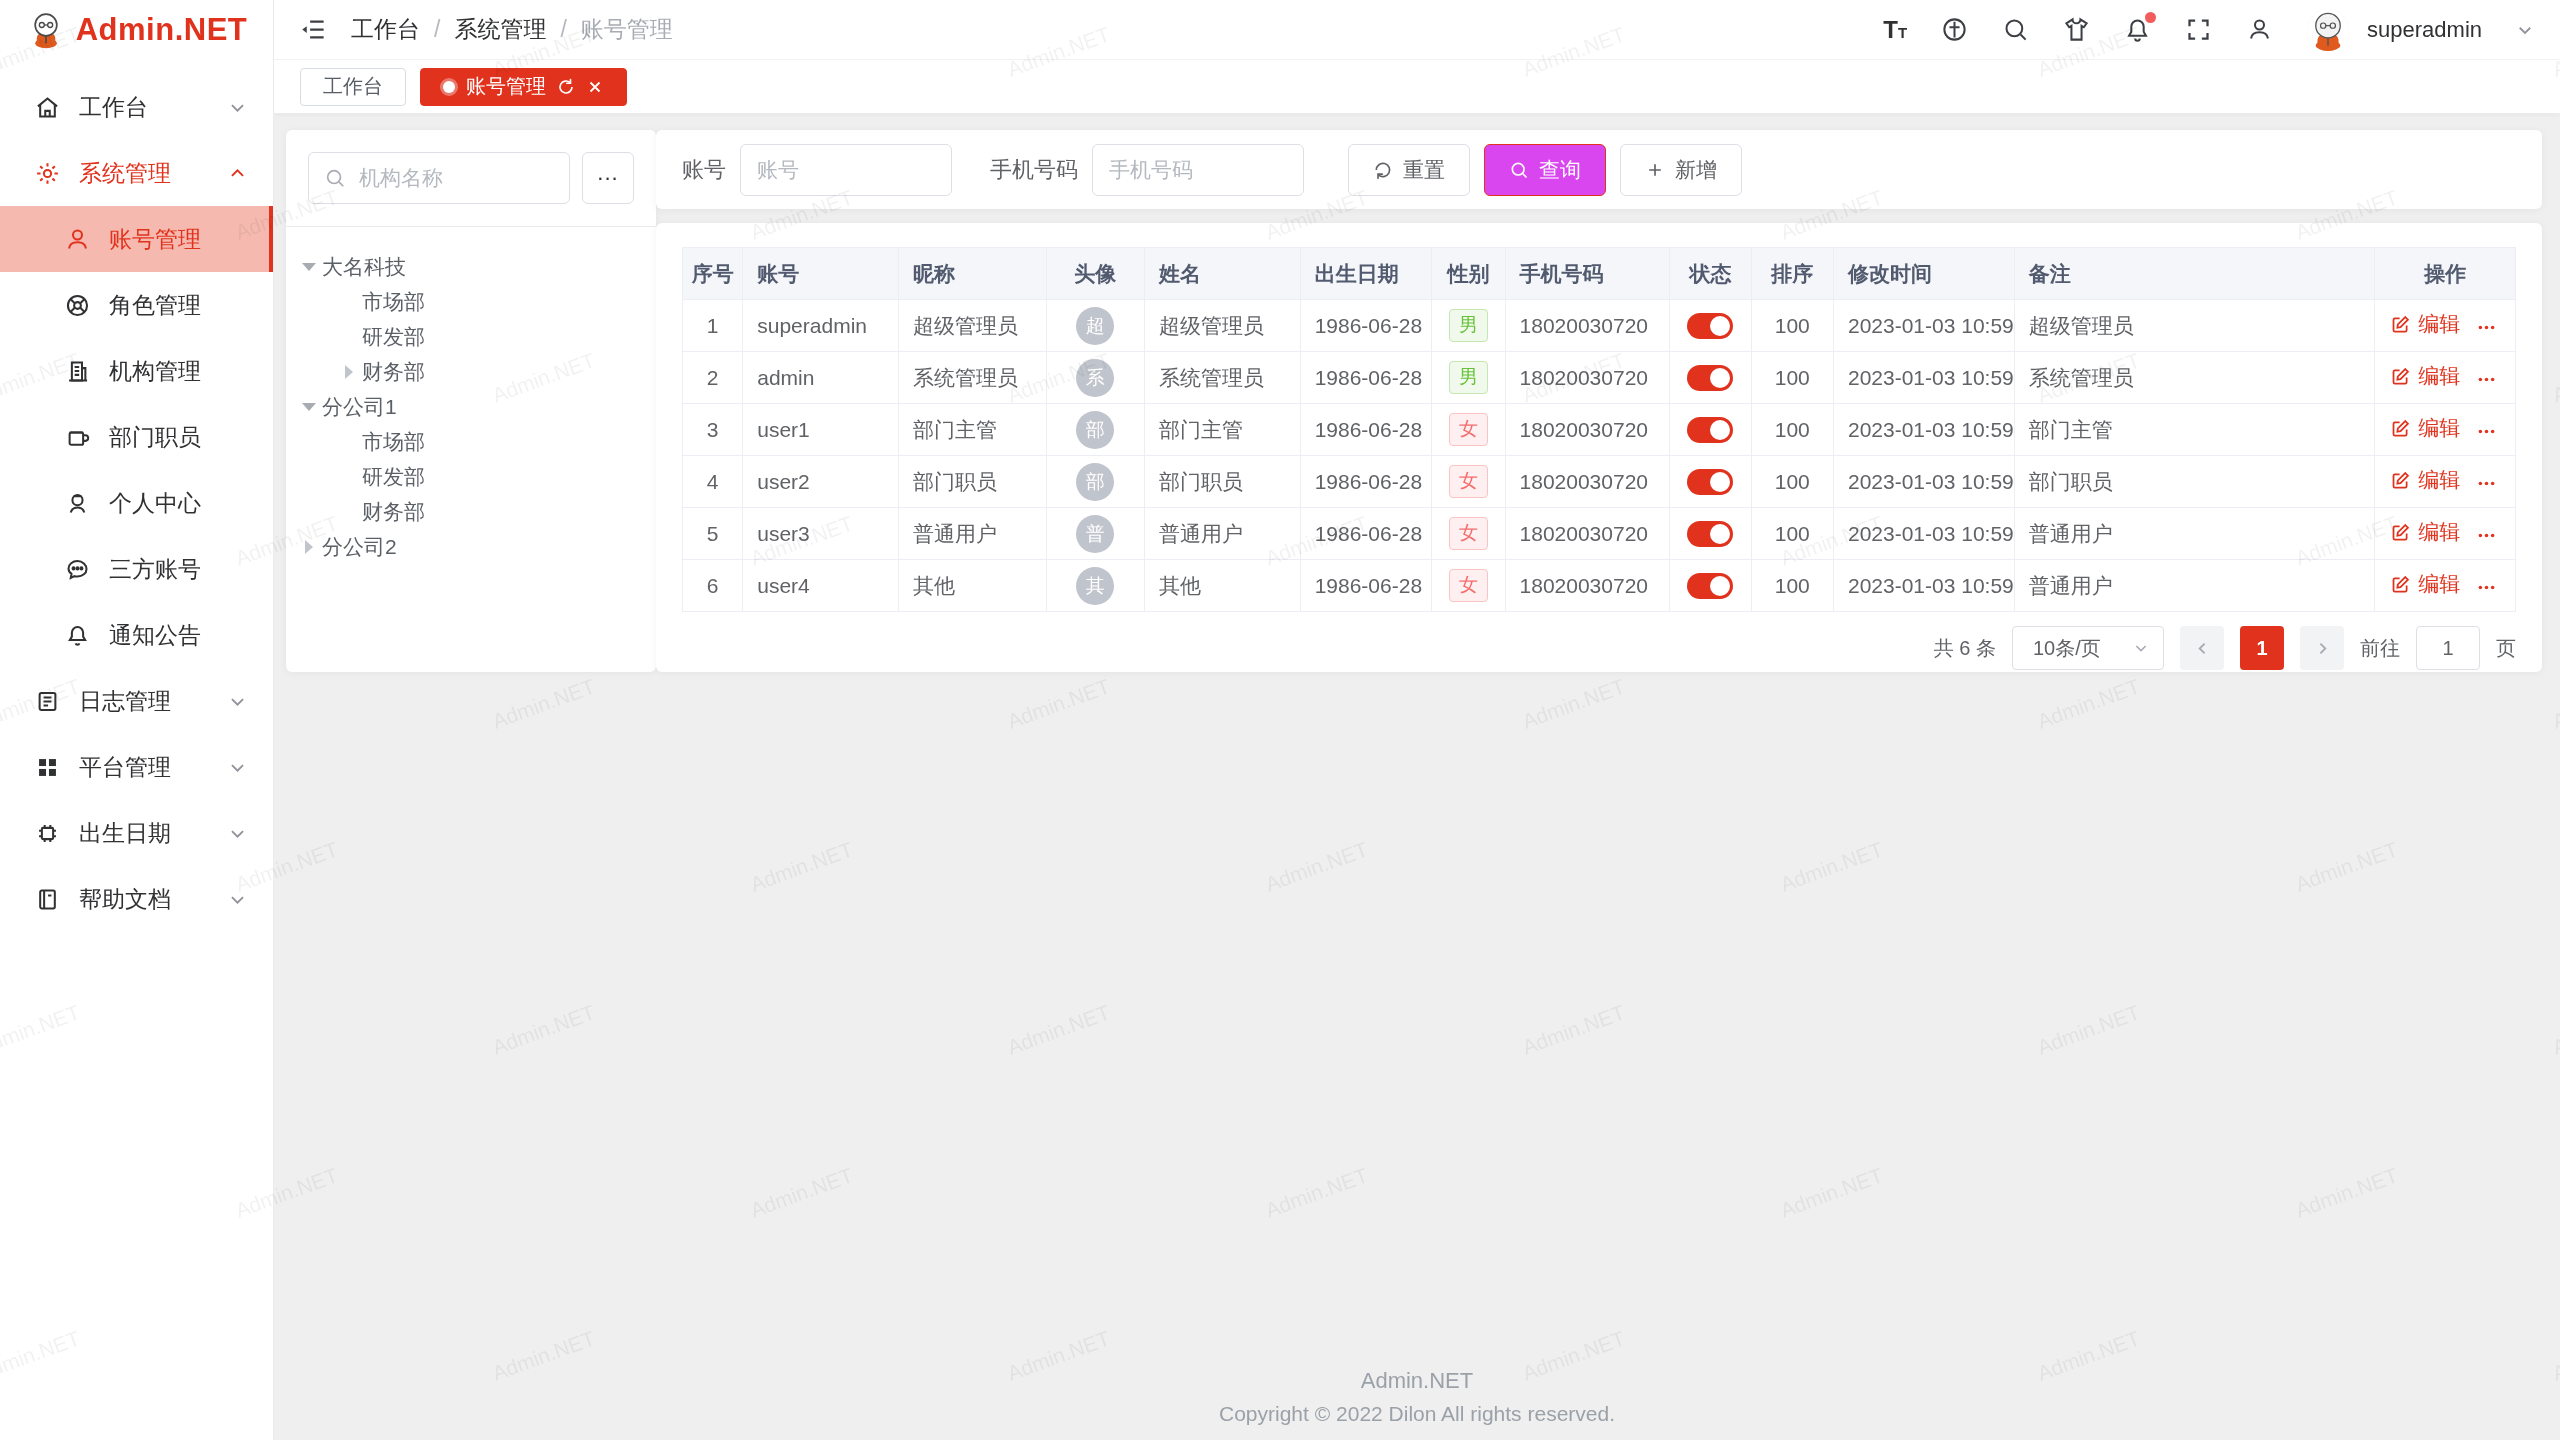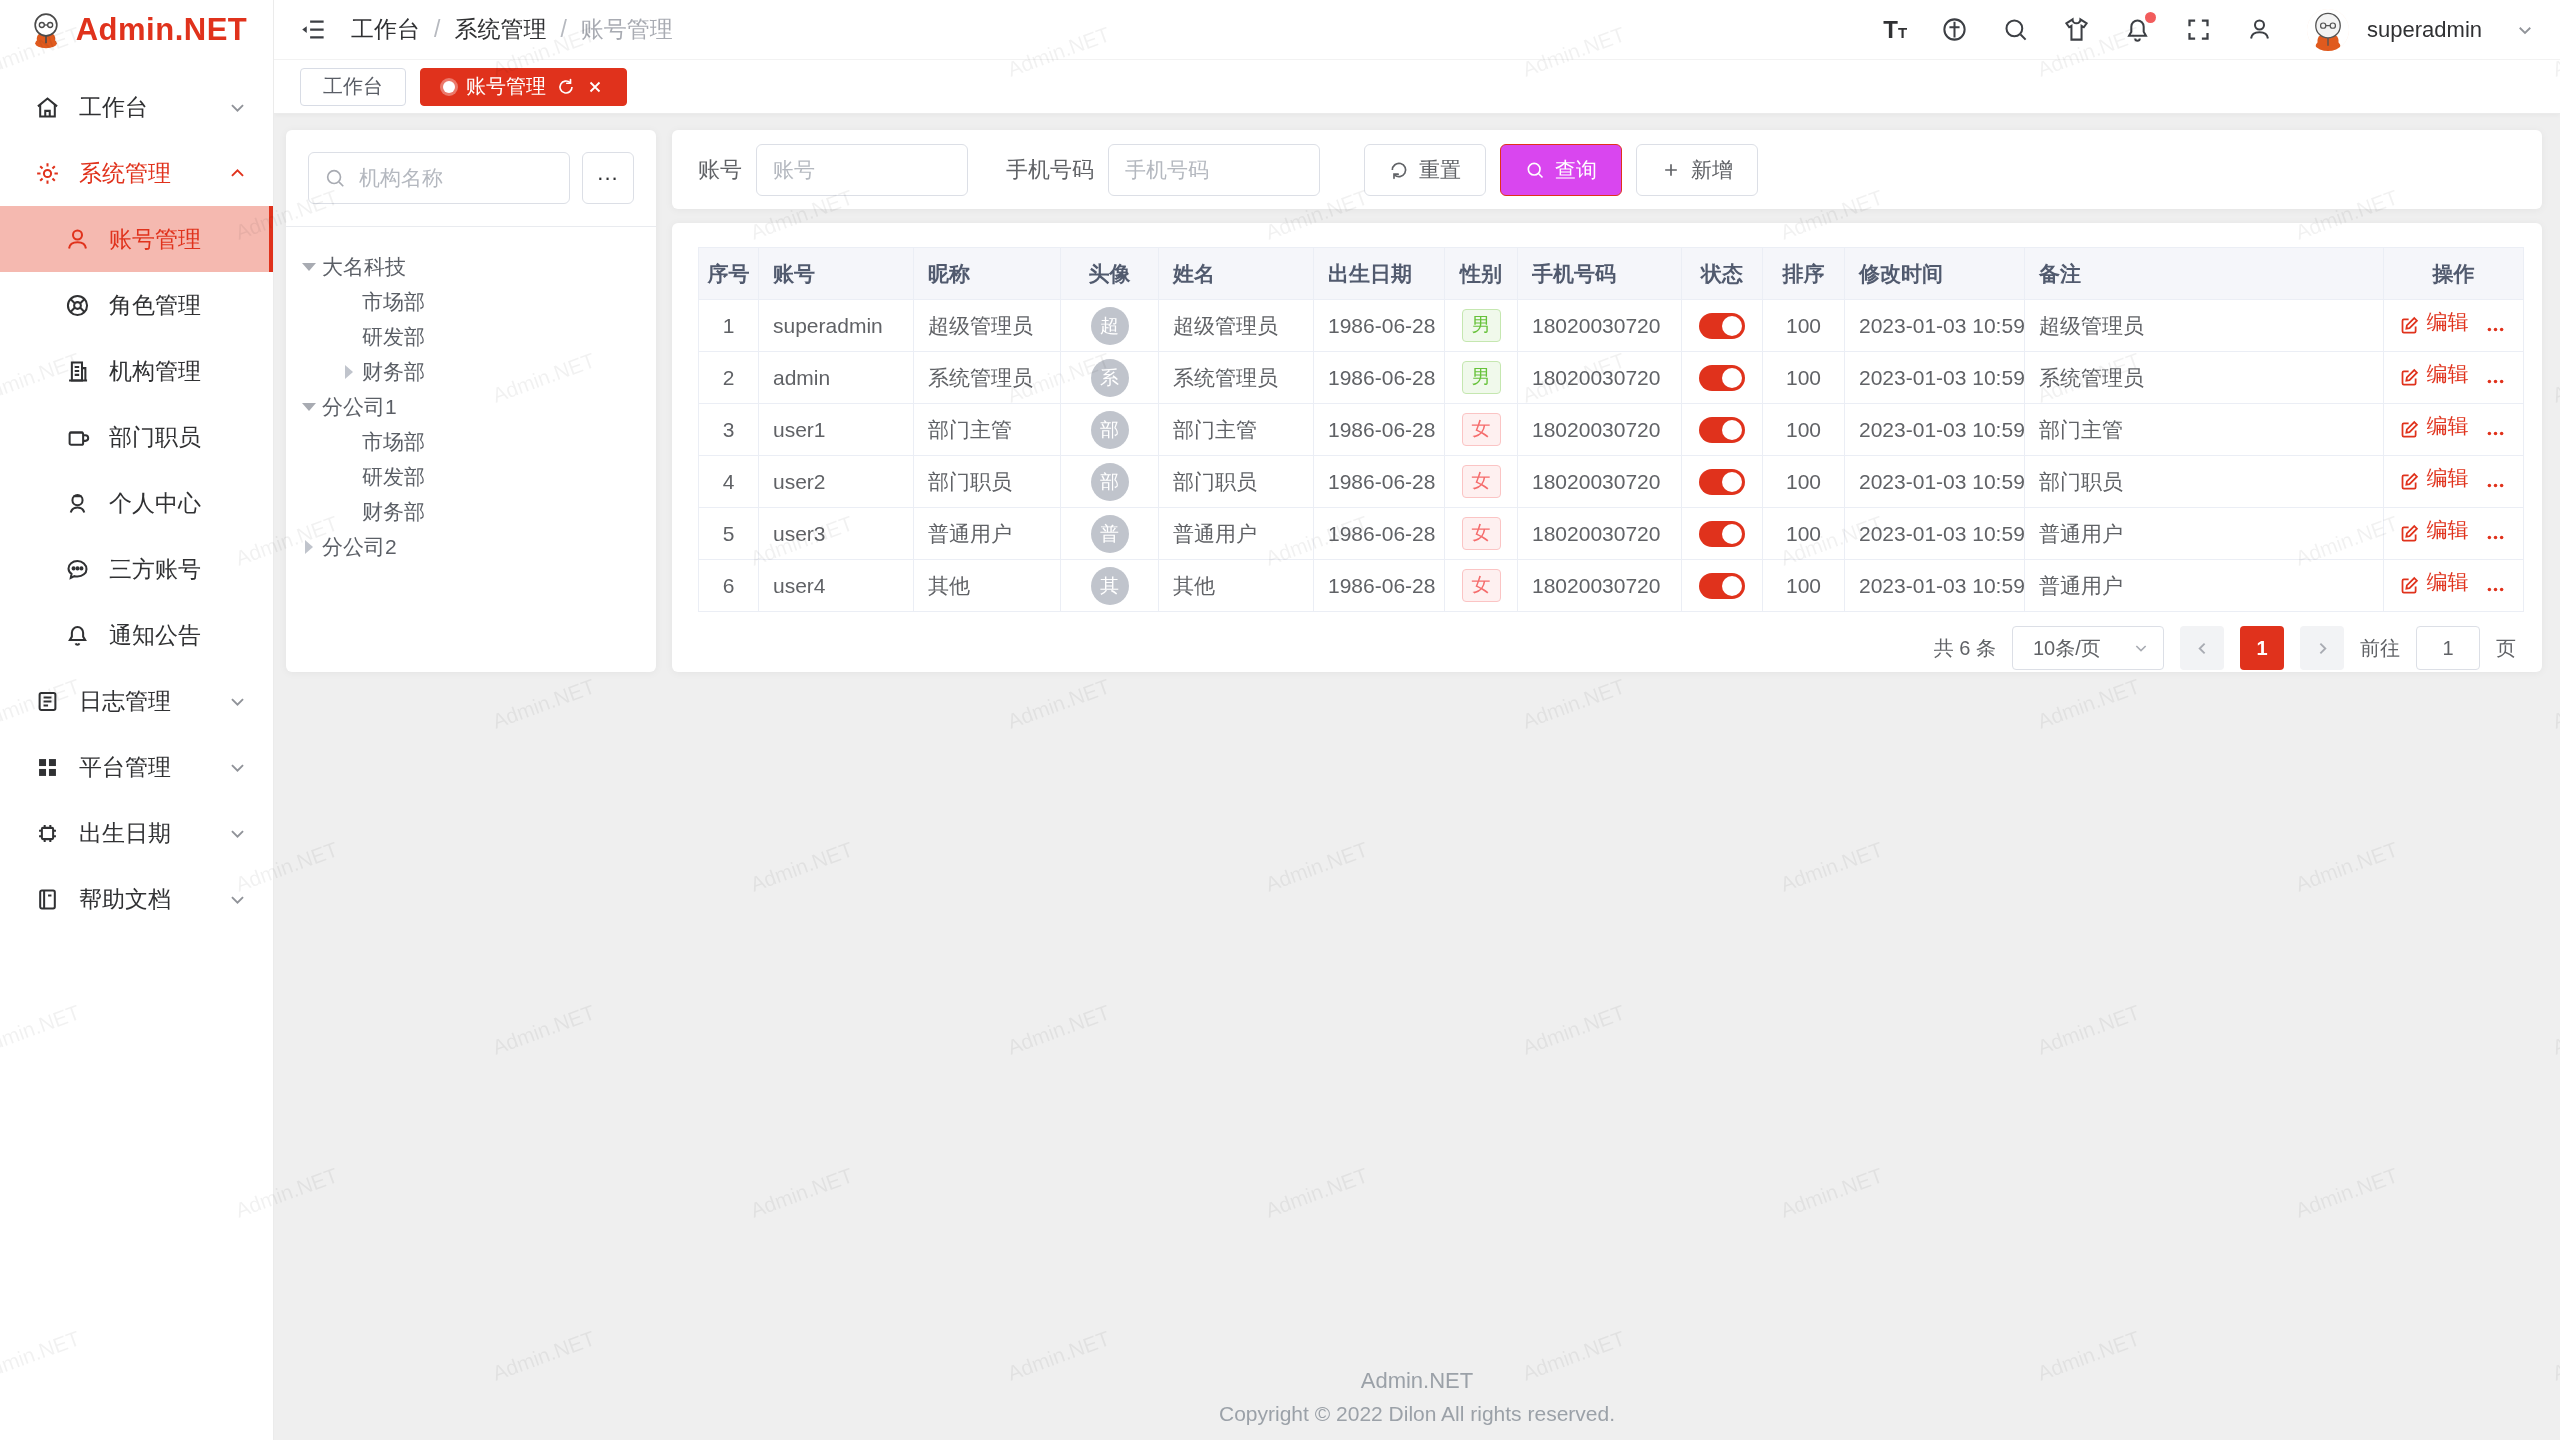--- a/index.html
+++ b/index.html
@@ -45,21 +45,21 @@
   .avatar-wrap { width:42px; height:42px; border-radius:50%; overflow:hidden; background:#fde8dc; display:inline-flex; }
   .username { font-size:22px; color:#303133; margin-left:-16px; }
   .user-chevron svg { width:18px; height:18px; color:#909399; }
 
   .tabbar { height:54px; background:#fff; display:flex; align-items:center; gap:14px; padding:0 26px; border-bottom:1px solid #ebebeb; box-shadow:0 2px 4px rgba(0,0,0,.03); }
   .tab { height:38px; display:flex; align-items:center; gap:11px; padding:0 22px; border:1px solid #d8dce5; border-radius:4px; background:#fff; color:#5a5e66; font-size:20px; cursor:pointer; }
   .tab.active { background:#e0321c; border-color:#e0321c; color:#fff; }
   .tab-dot { width:12px; height:12px; border-radius:50%; background:#fff; box-shadow:0 0 0 3px rgba(255,255,255,.35); }
   .tab .t-ic { display:inline-flex; } .tab .t-ic svg { width:18px; height:18px; }
 
-  .content { flex:1; padding:16px 18px 0 12px; display:flex; gap:16px; align-items:flex-start; }
+  .content { flex:1; padding:16px 18px 0 12px; display:flex; align-items:flex-start; }
 
   .card { background:#fff; border-radius:6px; box-shadow:0 1px 8px rgba(0,0,0,.05); }
 
   
   .tree-card { width:370px; min-width:370px; height:542px; padding:22px 0 0; display:flex; flex-direction:column; }
   .tree-top { display:flex; gap:12px; padding:0 22px; }
   .search-box { position:relative; flex:1; }
   .search-box svg { position:absolute; left:16px; top:15px; width:22px; height:22px; color:#a8abb2; }
   .search-box input { width:100%; height:52px; border:1px solid #dcdfe6; border-radius:6px; padding:0 14px 0 50px; font-size:21px; color:#606266; outline:none; font-family:inherit; }
   .search-box input::placeholder { color:#b4b8bf; }
@@ -91,21 +91,21 @@
   th, td { border:1px solid #ebeef5; height:52px; padding:0 14px; text-align:left; overflow:hidden; white-space:nowrap; }
   th { background:#f5f6fa; color:#515a6e; font-weight:700; }
   .c-center { text-align:center; padding:0 4px; }
   .avatar-chip { display:inline-flex; width:38px; height:38px; border-radius:50%; background:#c0c4cc; color:#fff; font-size:19px; align-items:center; justify-content:center; vertical-align:middle; }
   .tag { display:inline-block; min-width:34px; padding:4px 9px; border-radius:4px; font-size:19px; line-height:1.2; }
   .tag.male { color:#67c23a; background:#f0f9eb; border:1px solid #c5e7b0; }
   .tag.female { color:#f56c6c; background:#fef0f0; border:1px solid #fbc4c4; }
   .toggle { display:inline-block; width:46px; height:26px; border-radius:13px; background:#e0321c; position:relative; vertical-align:middle; cursor:pointer; }
   .toggle::after { content:""; position:absolute; right:3px; top:3px; width:20px; height:20px; border-radius:50%; background:#fff; }
   .op-cell { color:#e0321c; }
-  .op-cell .op-edit { display:inline-flex; align-items:flex-end; gap:7px; cursor:pointer; }
+  .op-cell .op-edit { display:inline-flex; align-items:center; gap:7px; cursor:pointer; }
   .op-cell svg { width:21px; height:21px; }
   .op-more { display:inline-flex; margin-left:16px; cursor:pointer; vertical-align:middle; }
 
   .pagination { margin-top:12px; height:58px; display:flex; align-items:center; justify-content:flex-end; gap:16px; font-size:20px; color:#606266; }
   .pg-select { width:152px; height:44px; border:1px solid #dcdfe6; border-radius:4px; display:flex; align-items:center; justify-content:space-between; padding:0 14px 0 20px; color:#606266; cursor:pointer; background:#fff; }
   .pg-select svg { width:16px; height:16px; color:#a8abb2; }
   .pg-btn { width:44px; height:44px; border-radius:4px; background:#f2f3f5; display:flex; align-items:center; justify-content:center; color:#a8abb2; cursor:pointer; }
   .pg-btn svg { width:17px; height:17px; }
   .pg-page { width:44px; height:44px; border-radius:4px; background:#e0321c; color:#fff; font-weight:700; display:flex; align-items:center; justify-content:center; cursor:pointer; }
   .pg-goto-input { width:64px; height:44px; border:1px solid #dcdfe6; border-radius:4px; text-align:center; font-size:20px; color:#606266; outline:none; font-family:inherit; }

